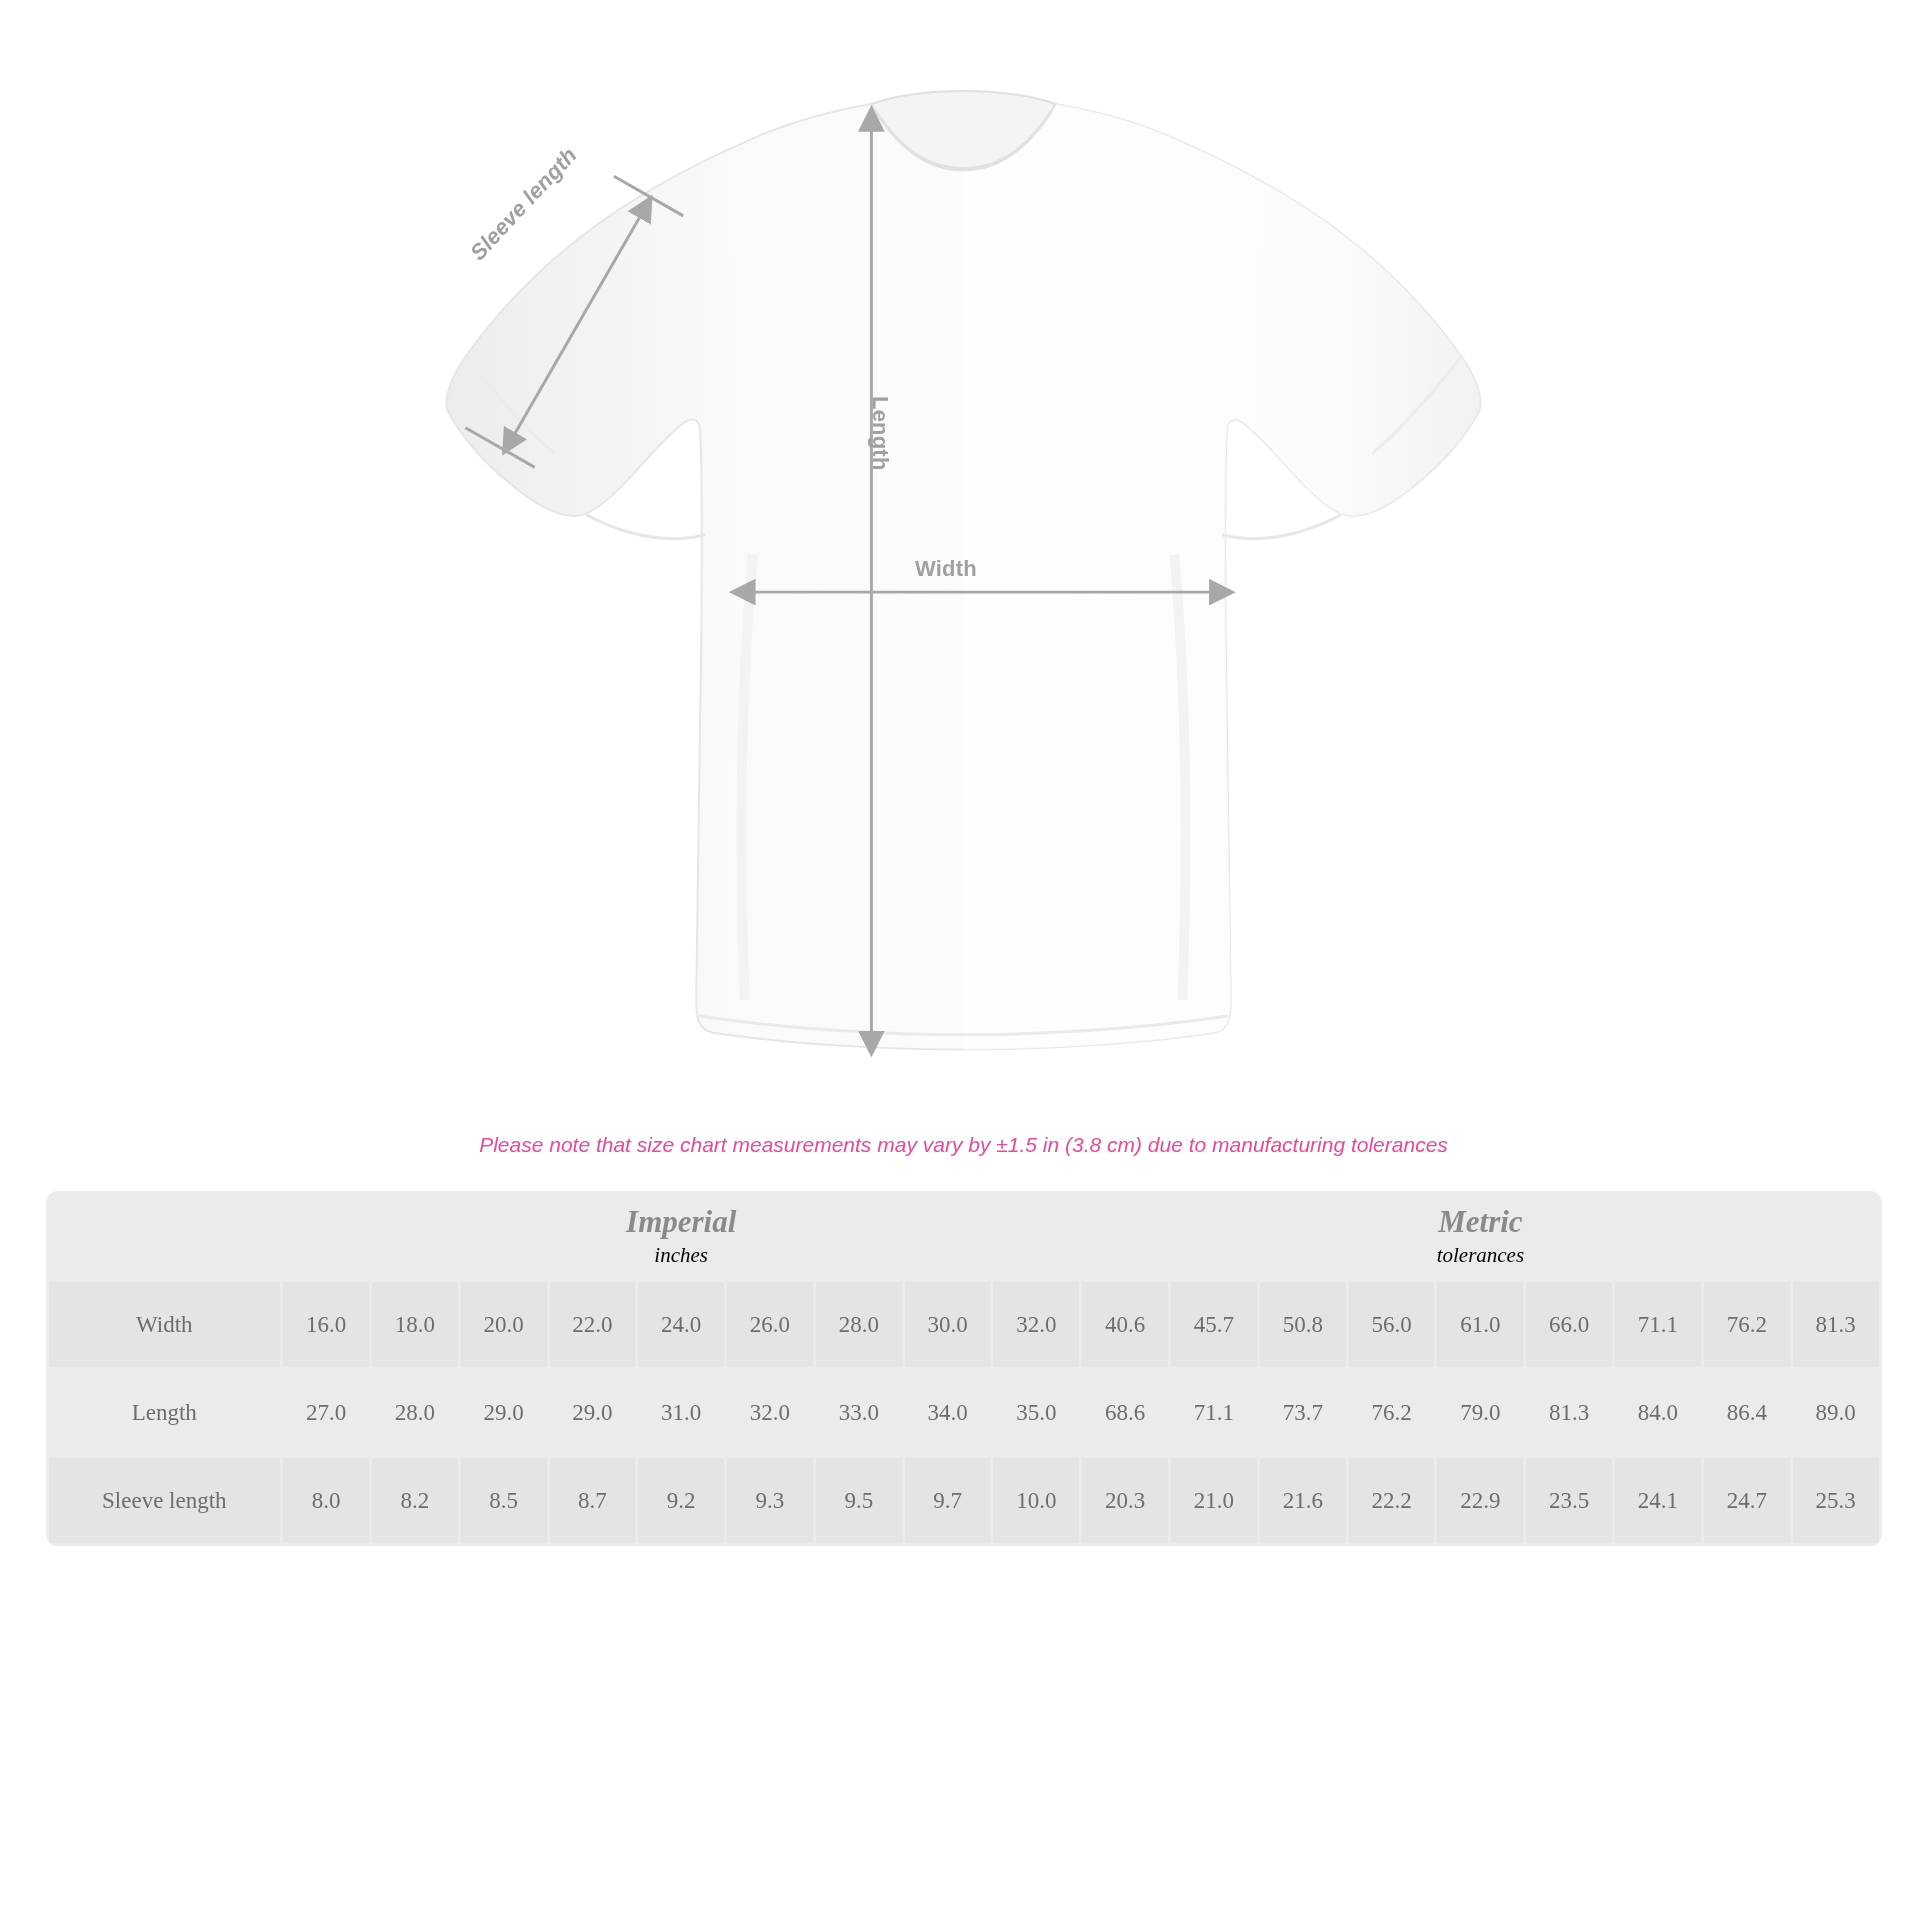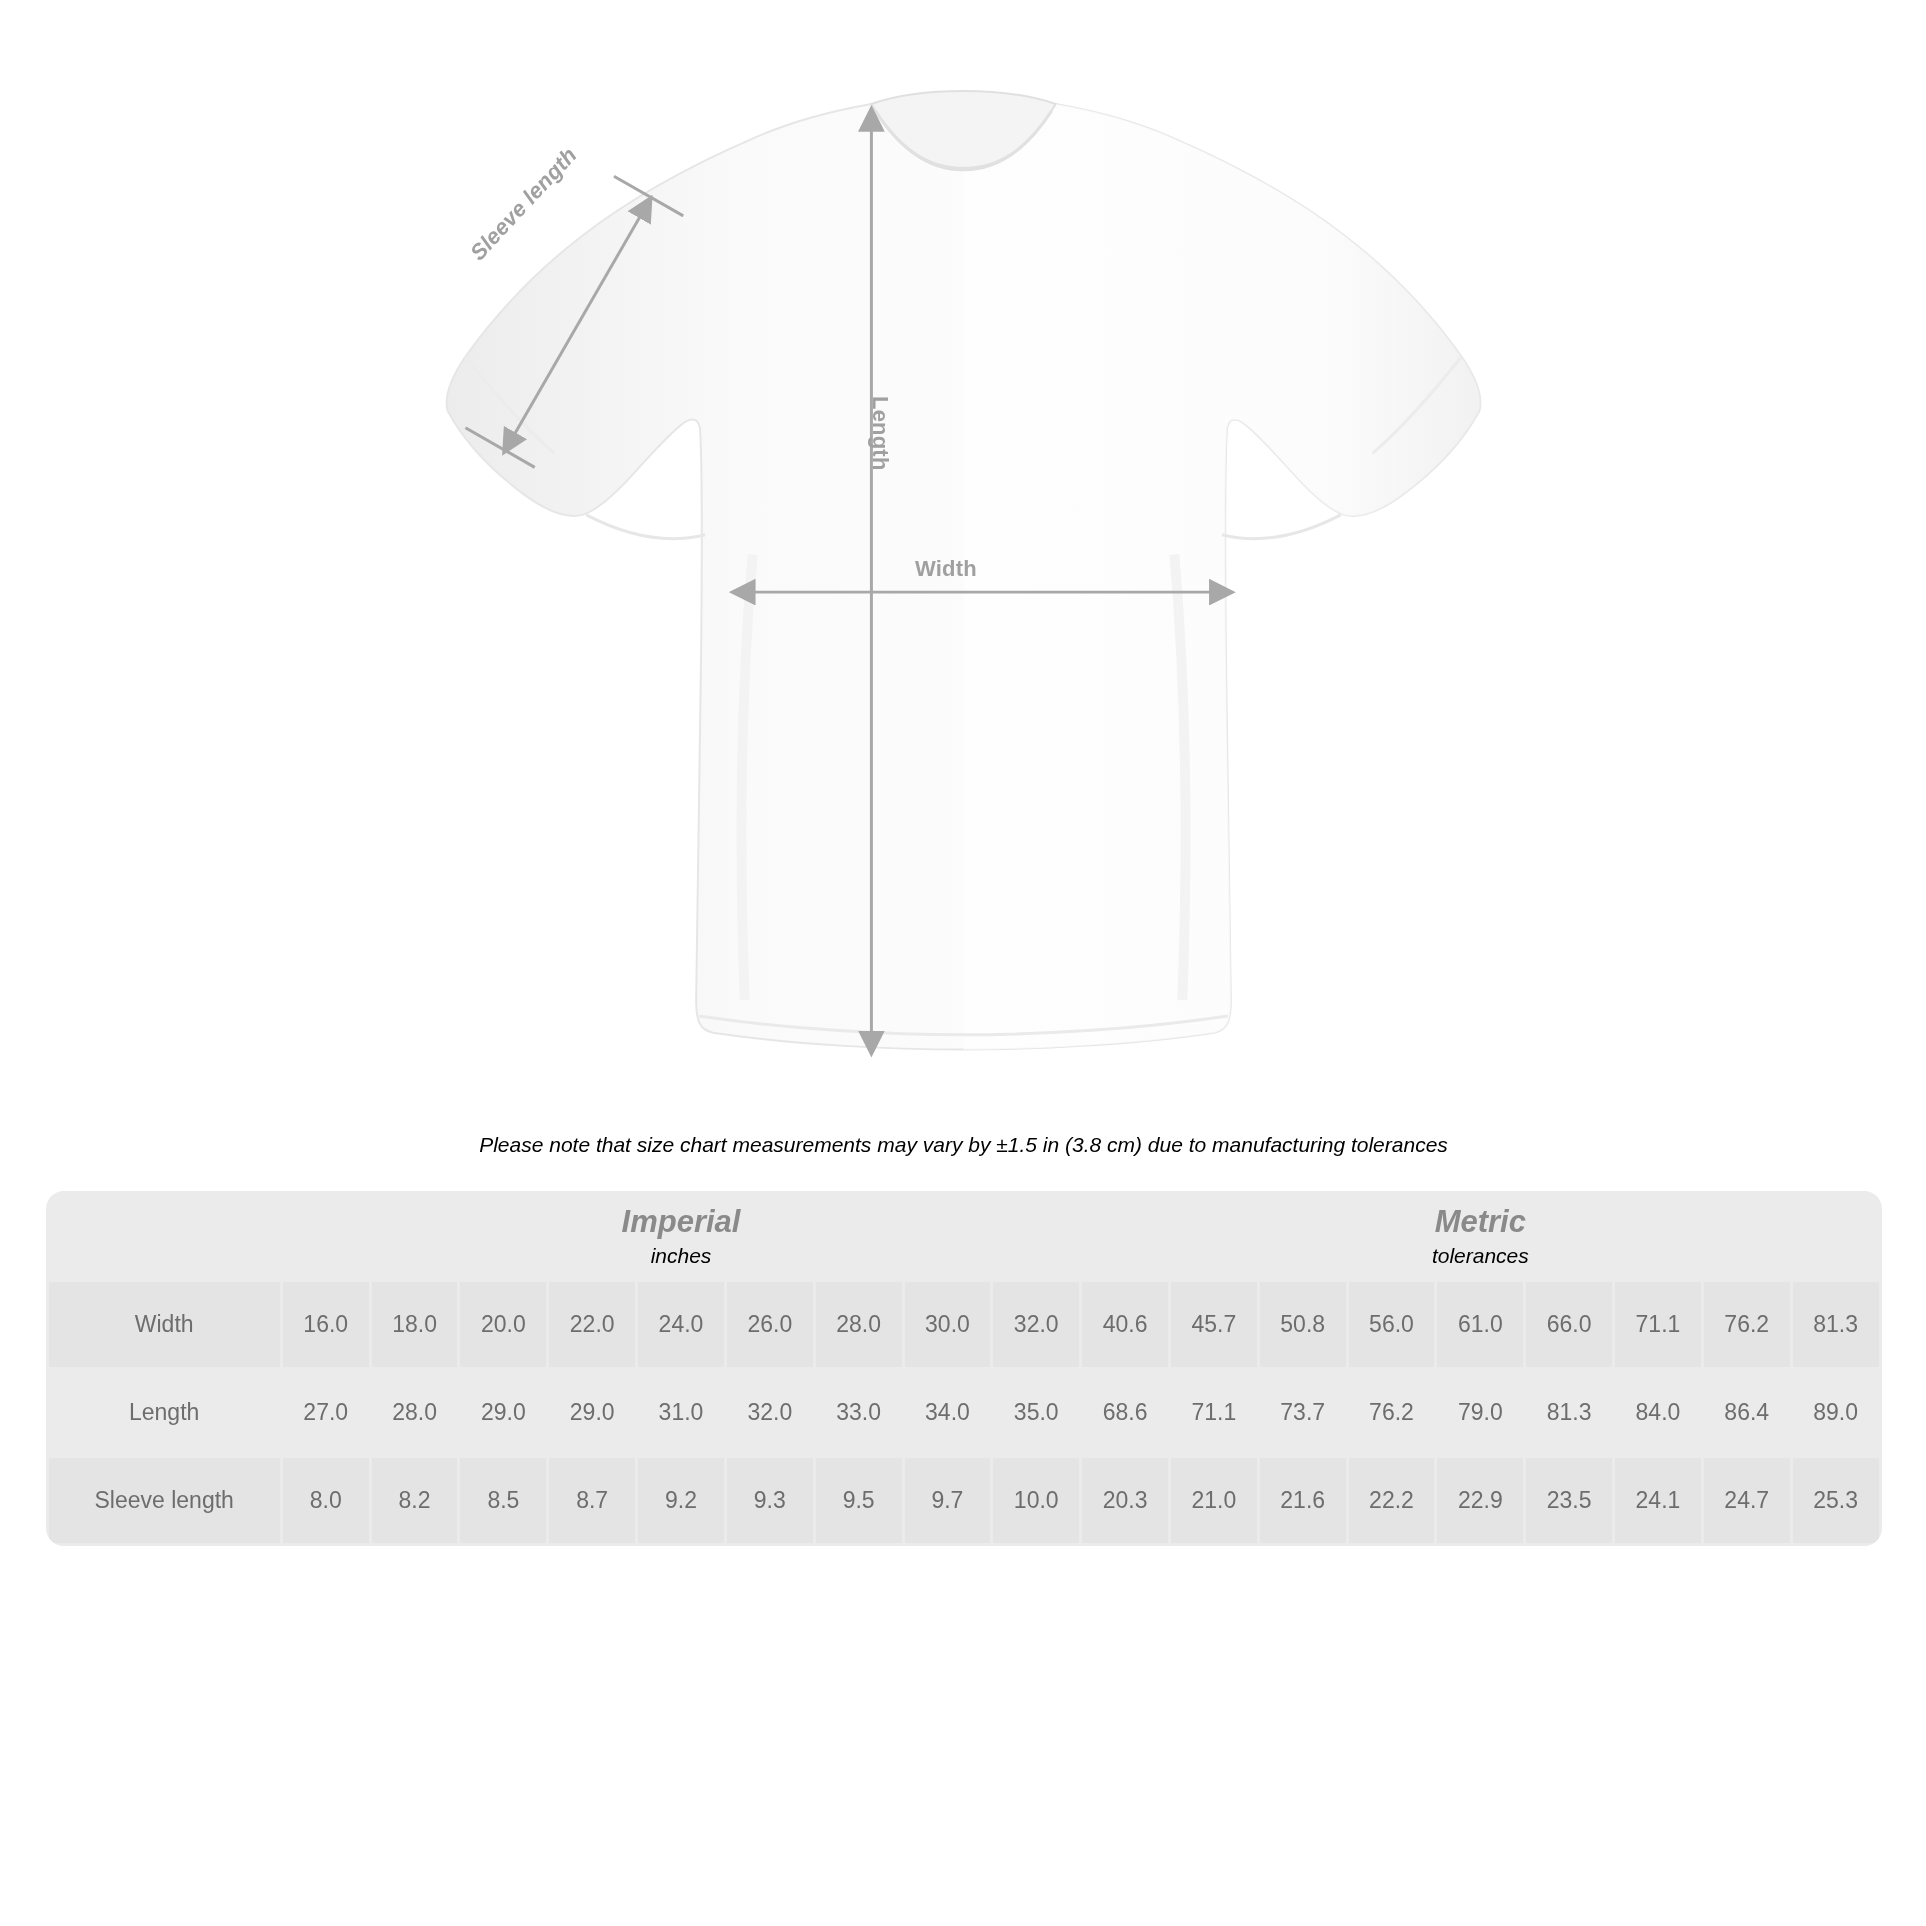--- a/index.html
+++ b/index.html
@@ -59,31 +59,32 @@
   }
   #chart-title {
     font-size: 40px;
     font-weight: bold;
     color: #1a1a1a;
     margin: 0 0 18px 0;
   }
   #chart-note {
     font-size: 21px;
     font-style: italic;
-    color: #000000;
+    color: #ec4899;
     margin: 0;
   }
 
   
   #table-wrap {
     margin: 34px auto 0 auto;
     width: 1836px;
-    border-radius: 18px;
+    border-radius: 12px;
     overflow: hidden;
     background: #ebebeb;
+    font-family: Liberation Serif, serif;
   }
   table.size-table {
     border-collapse: separate;
     border-spacing: 3px;
     width: 100%;
     background: #ebebeb;
   }
   table.size-table td, table.size-table th {
     background: #ebebeb;
     text-align: center;

